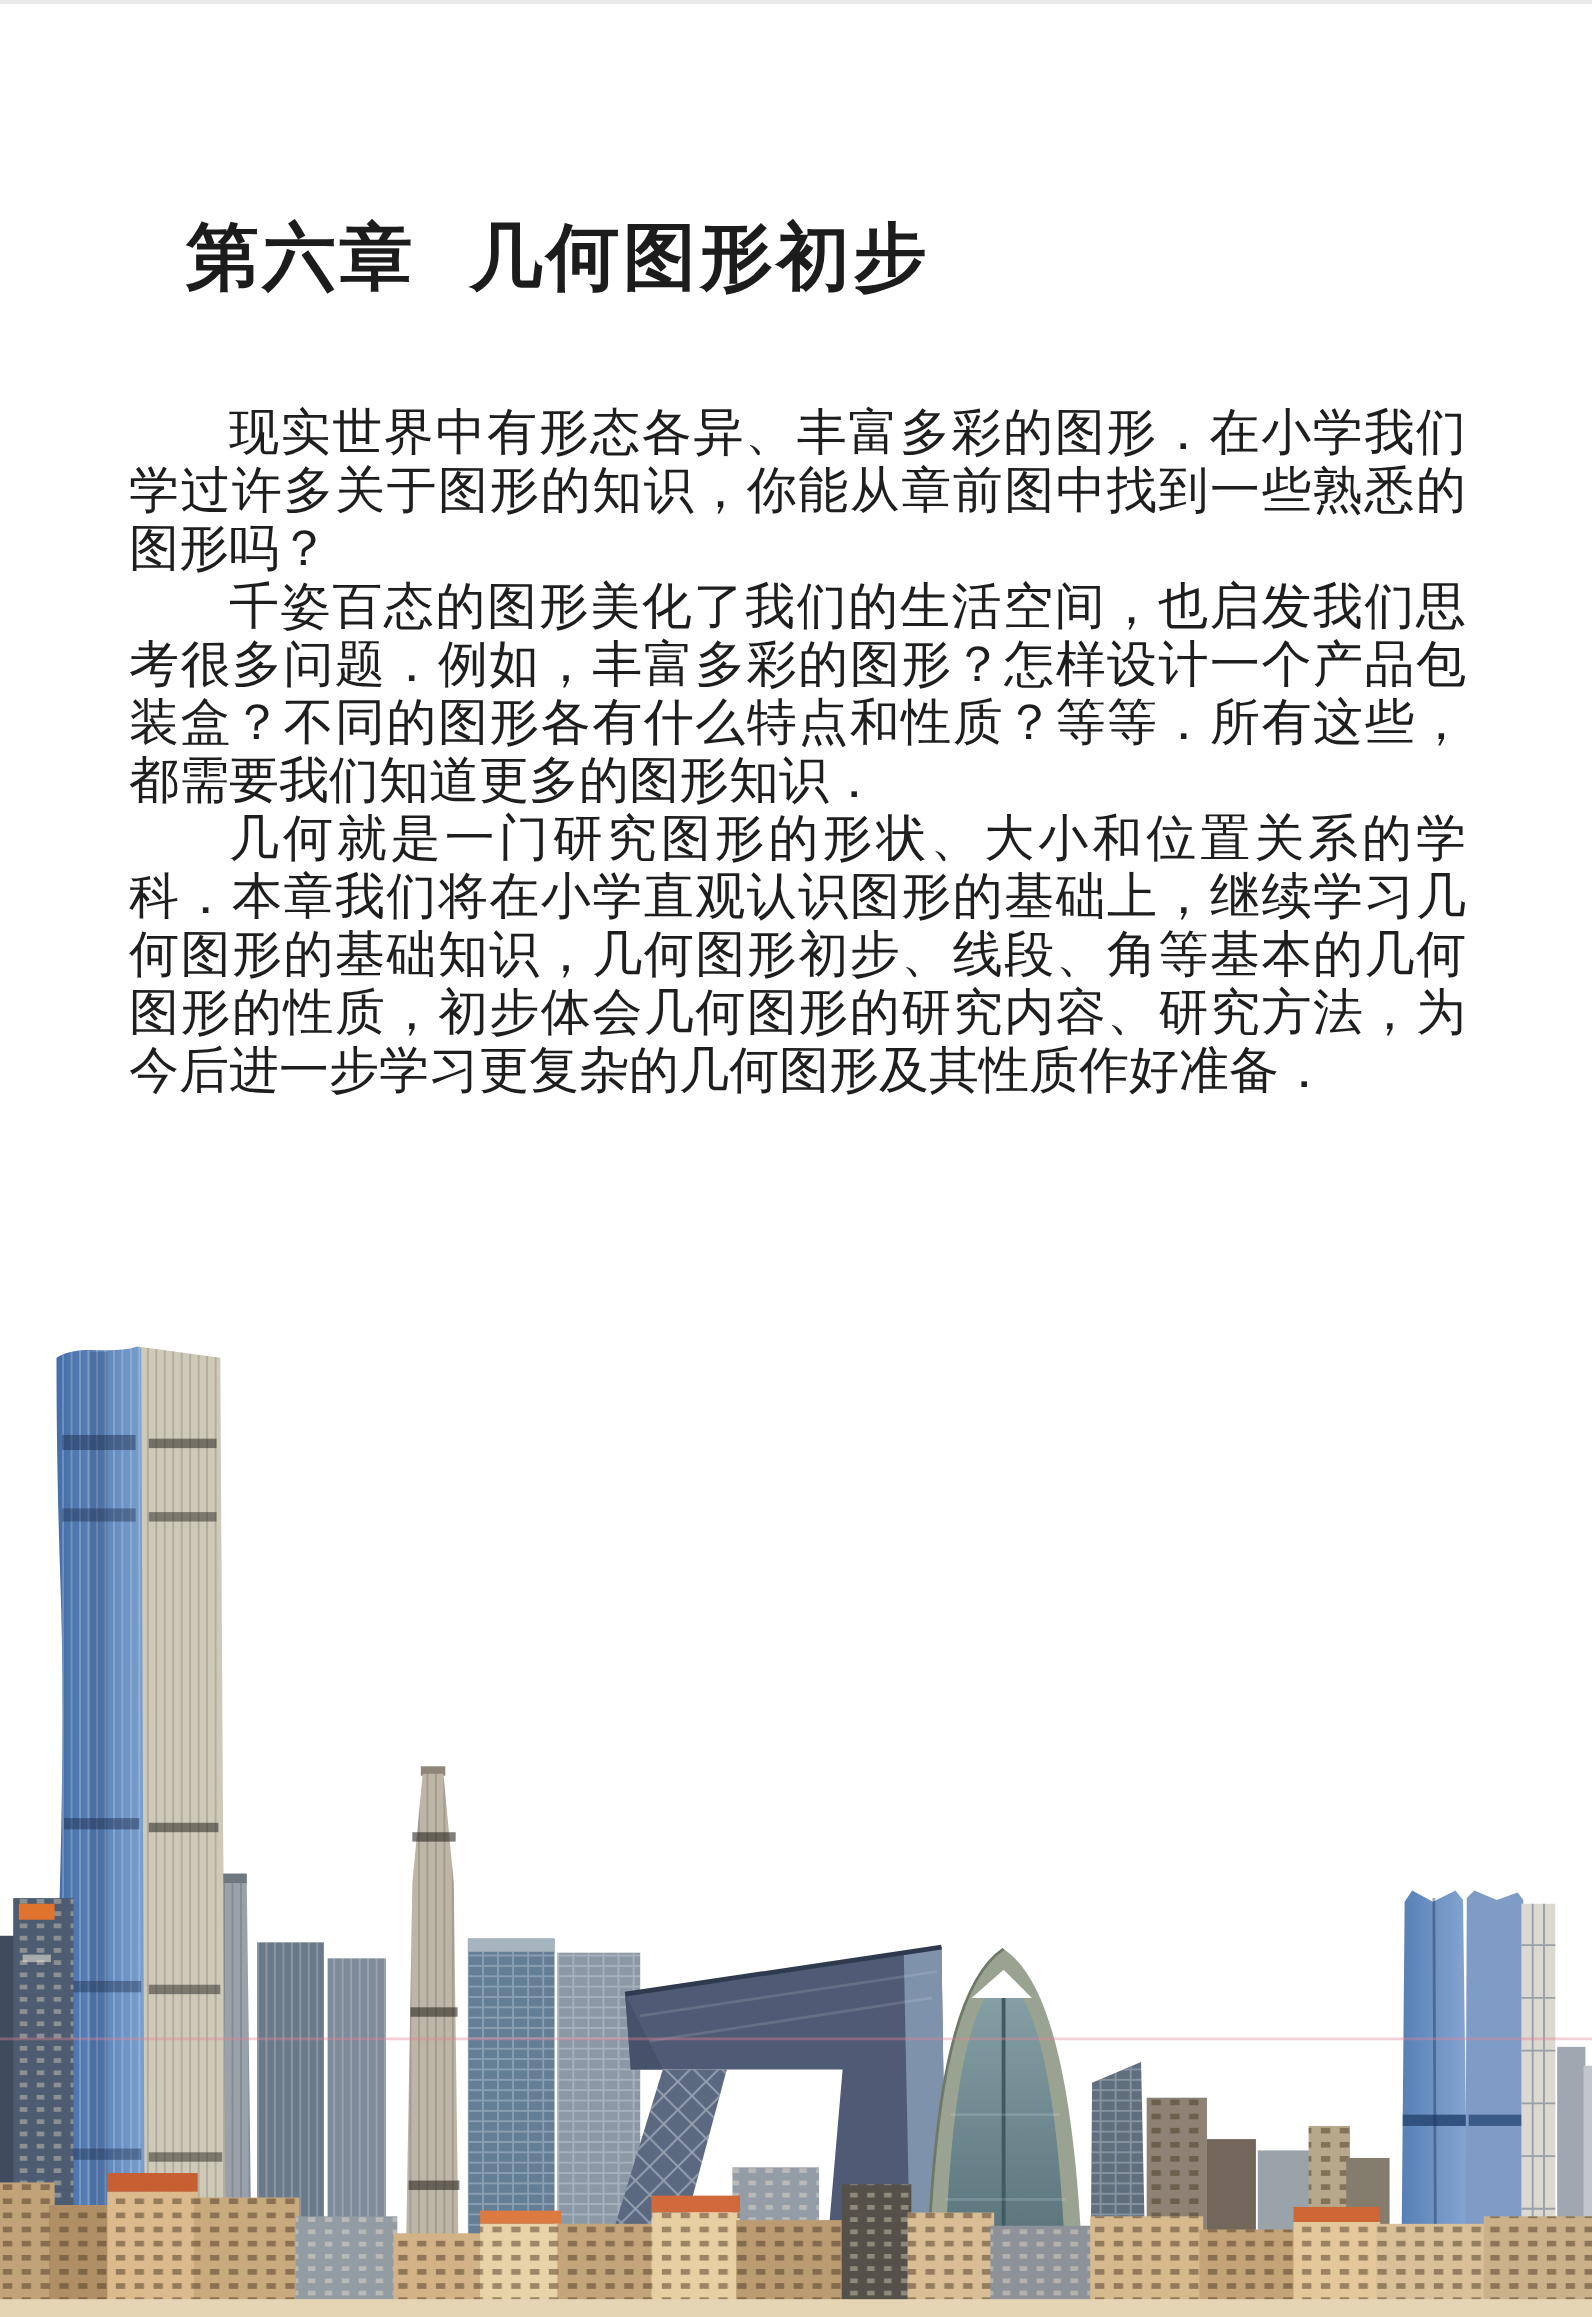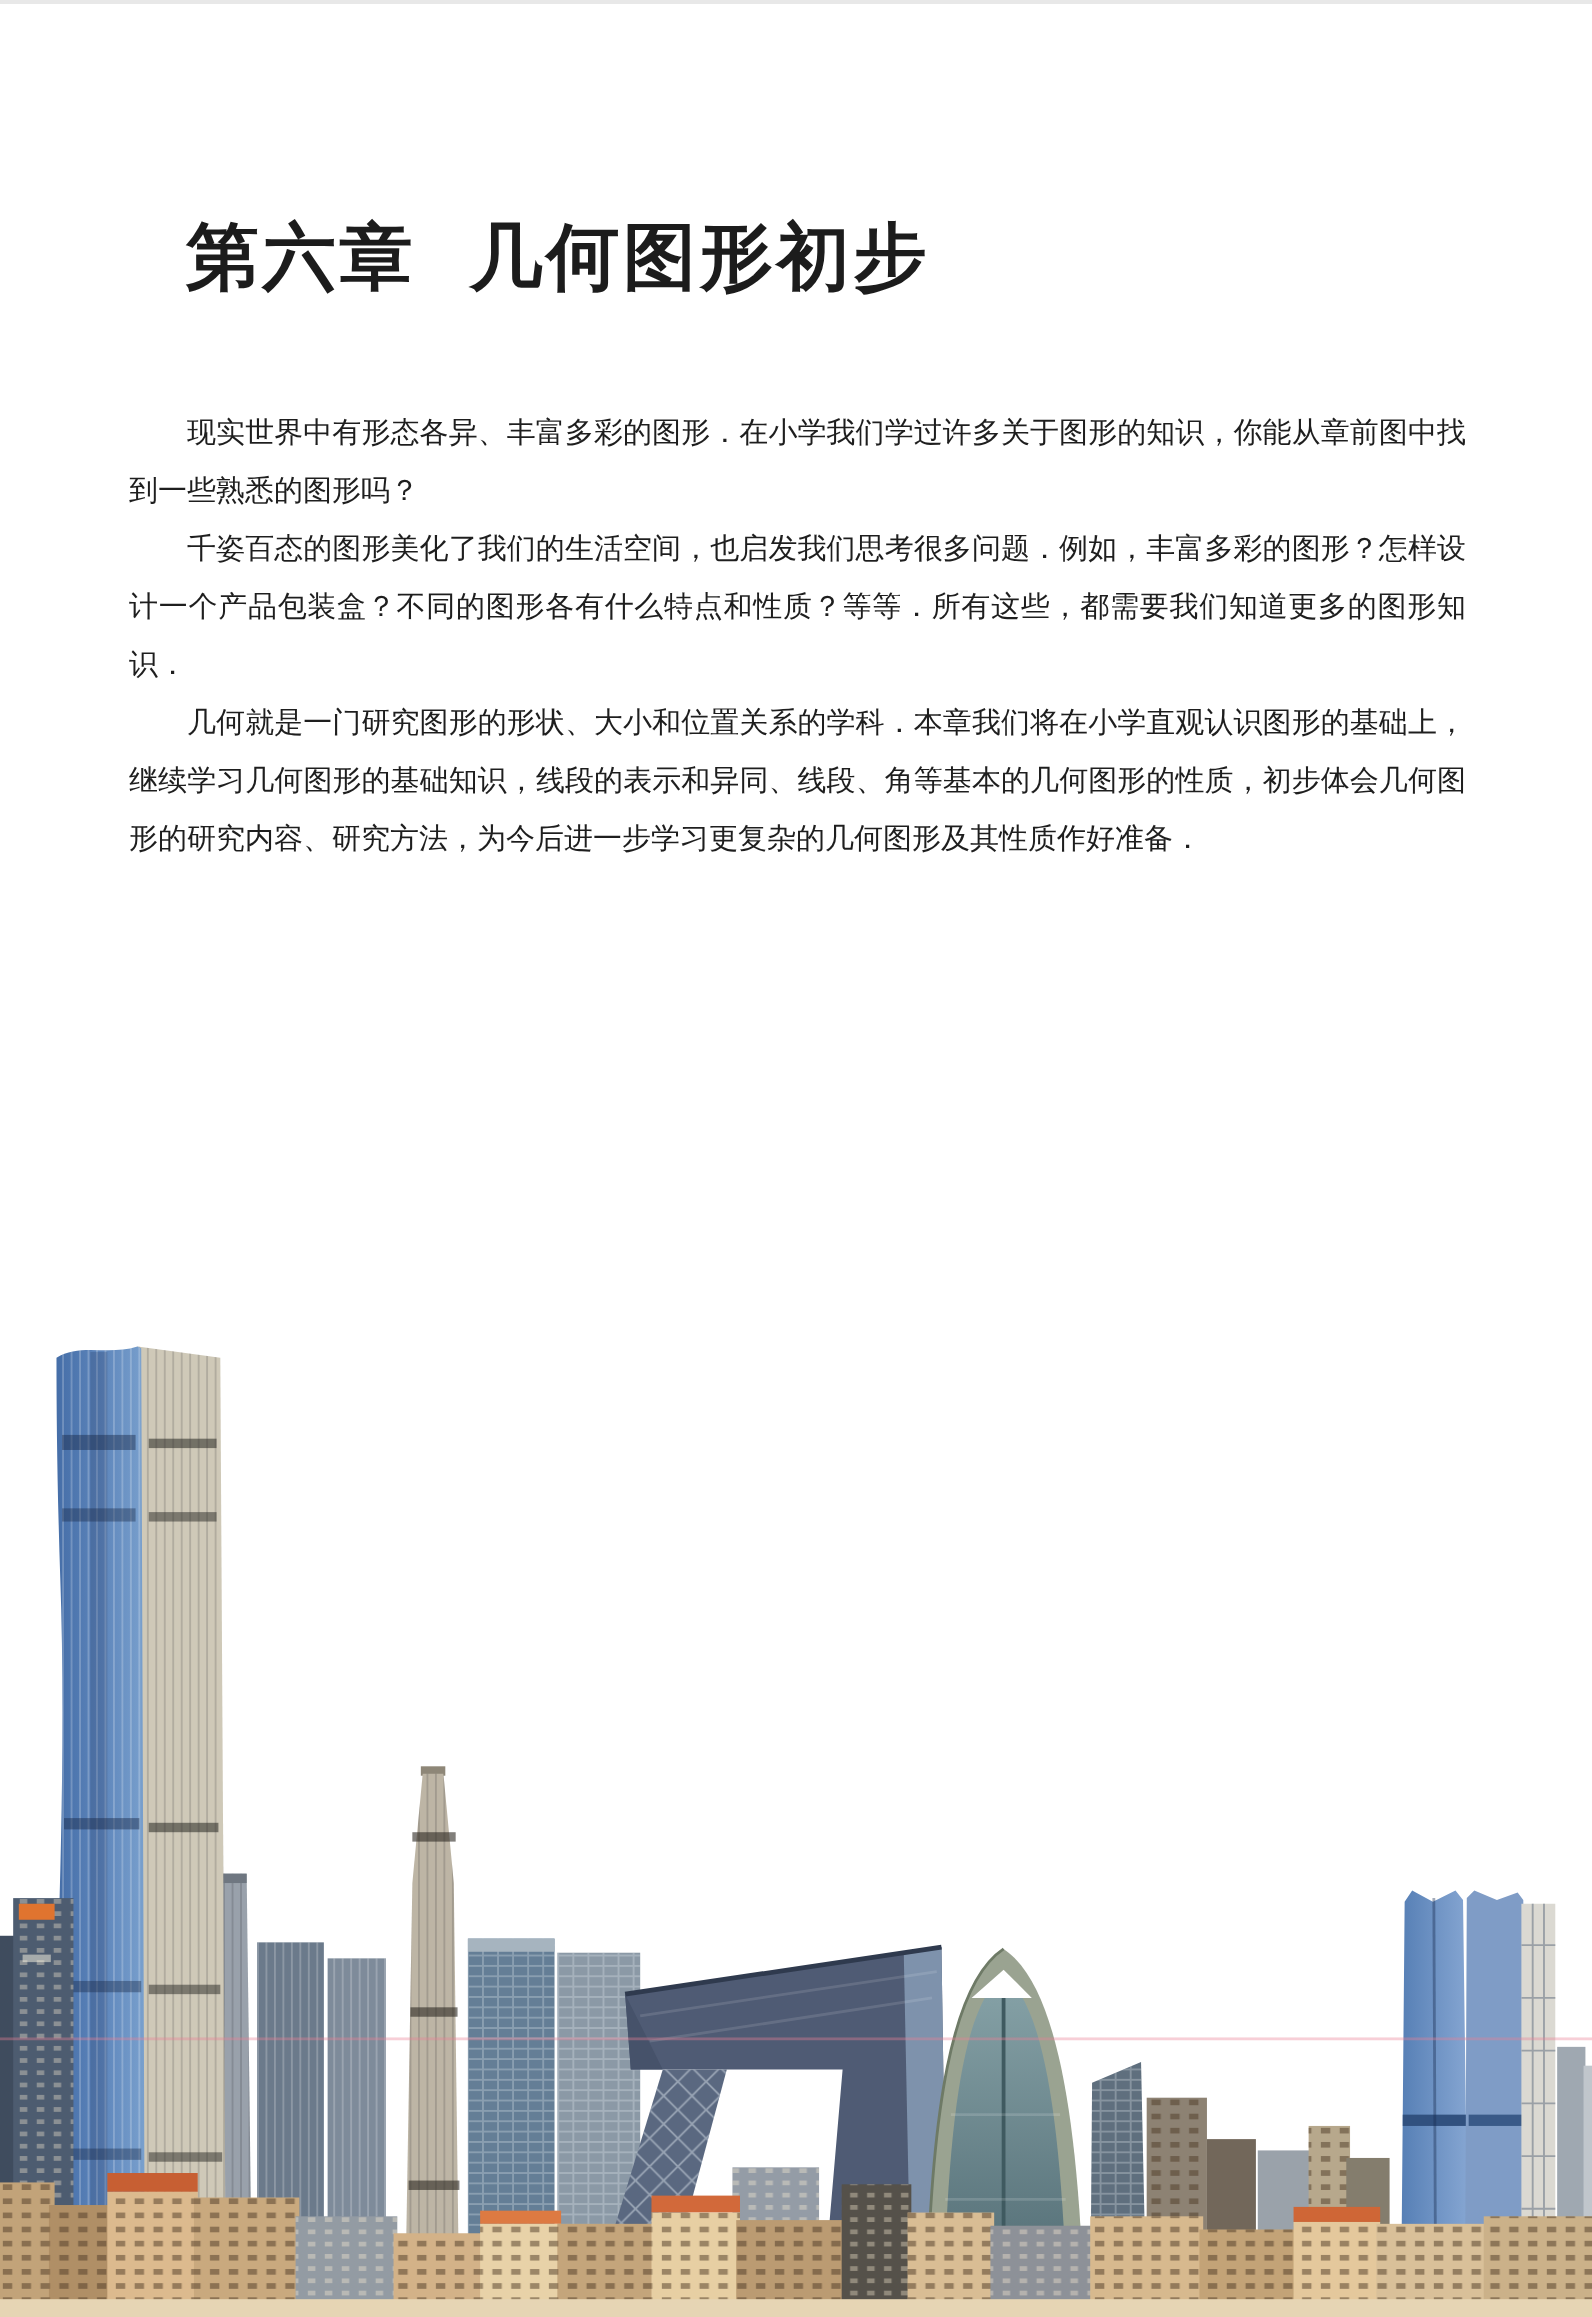--- a/index.html
+++ b/index.html
@@ -16,21 +16,21 @@
     font-family:"Liberation Sans","DejaVu Sans",sans-serif;
     font-weight:700;
     font-size:73px;
     letter-spacing:3.8px;
     color:#1c1c1c;
     white-space:nowrap;
   }
   .chapter-title .main{margin-left:53px;}
   .intro{
     position:absolute;left:129px;top:399px;width:1337px;
-    font-size:29px;line-height:58px;
+    font-size:50px;line-height:58px;
     color:#1e1e1e;
     text-align:justify;
   }
   .intro p{margin:0;text-indent:2em;}
   .notes{
     position:absolute;left:129px;top:951px;width:1343px;
     font-size:35px;line-height:54px;
     color:#d4502b;
     text-align:justify;
   }
@@ -44,21 +44,21 @@
 
 <div class="page">
 
   <div class="chapter-title">
     <span>第六章</span><span class="main">几何图形初步</span>
   </div>
 
   <div class="intro">
     <p>现实世界中有形态各异、丰富多彩的图形．在小学我们学过许多关于图形的知识，你能从章前图中找到一些熟悉的图形吗？</p>
     <p>千姿百态的图形美化了我们的生活空间，也启发我们思考很多问题．例如，丰富多彩的图形？怎样设计一个产品包装盒？不同的图形各有什么特点和性质？等等．所有这些，都需要我们知道更多的图形知识．</p>
-    <p>几何就是一门研究图形的形状、大小和位置关系的学科．本章我们将在小学直观认识图形的基础上，继续学习几何图形的基础知识，线段的表示和异同、线段、角等基本的几何图形的性质，初步体会几何图形的研究内容、研究方法，为今后进一步学习更复杂的几何图形及其性质作好准备．</p>
+    <p>几何就是一门研究图形的形状、大小和位置关系的学科．本章我们将在小学直观认识图形的基础上，继续学习几何图形的基础知识，几何图形初步、线段、角等基本的几何图形的性质，初步体会几何图形的研究内容、研究方法，为今后进一步学习更复杂的几何图形及其性质作好准备．</p>
   </div>
 
 
   <svg class="skyline" viewBox="0 0 1691 1050" xmlns="http://www.w3.org/2000/svg">
     <defs>
       <pattern id="pv" width="9" height="9" patternUnits="userSpaceOnUse">
         <line x1="4" y1="0" x2="4" y2="9" stroke="rgba(40,40,45,0.18)" stroke-width="2"></line>
       </pattern>
       <pattern id="pvl" width="9" height="9" patternUnits="userSpaceOnUse">
         <line x1="4" y1="0" x2="4" y2="9" stroke="rgba(255,255,255,0.22)" stroke-width="2"></line>

